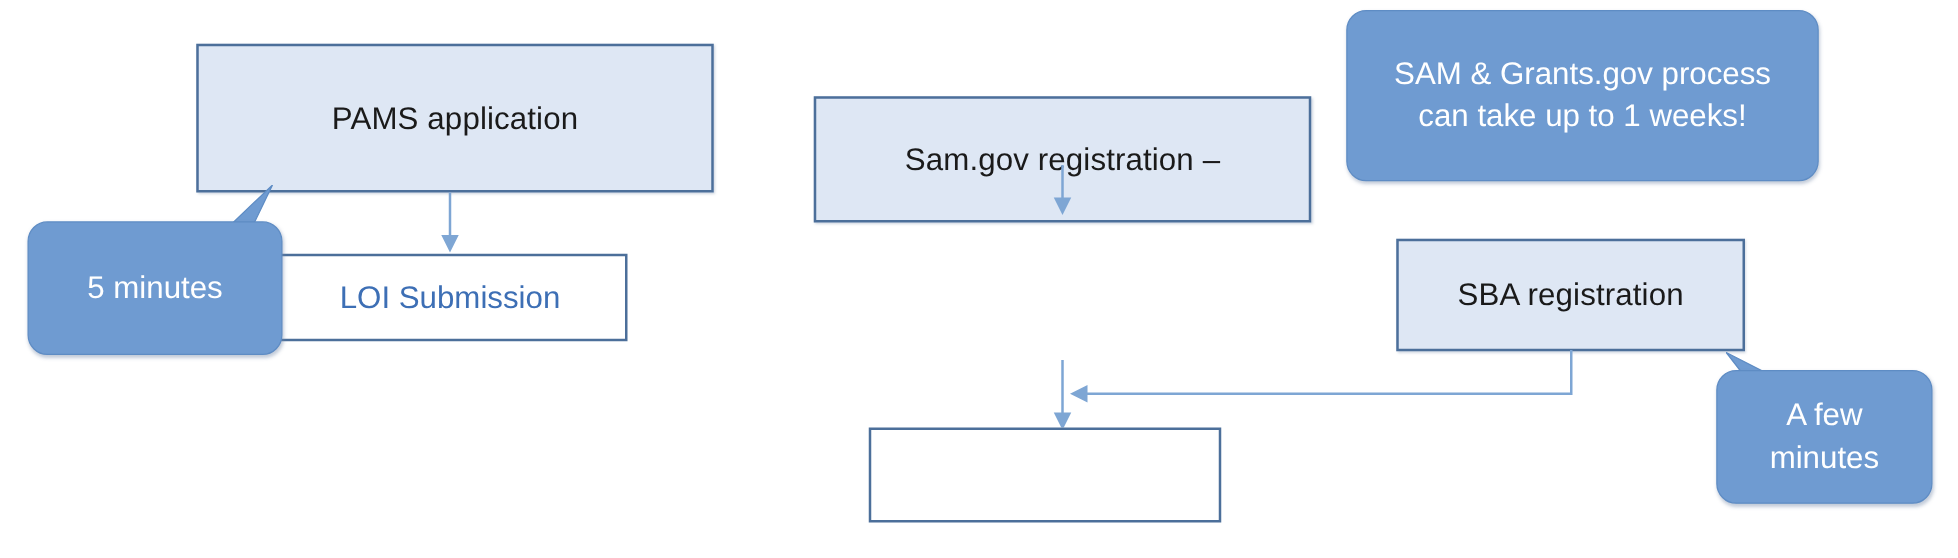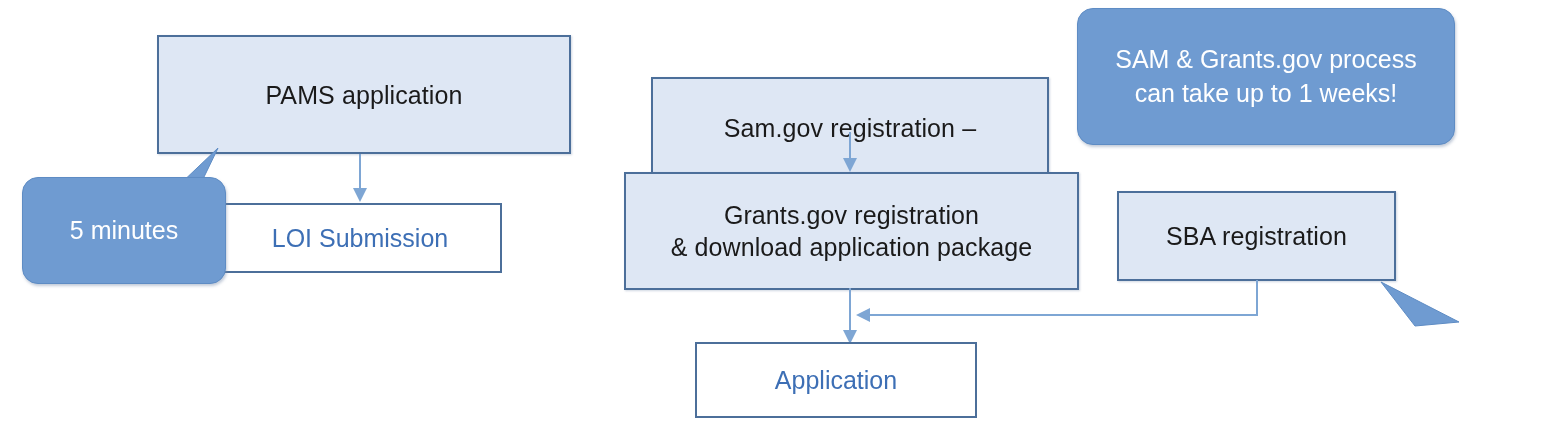--- a/index.html
+++ b/index.html
@@ -134,51 +134,51 @@
     <span>
       <span>Sam.gov registration –</span>
     </span>
   </div>
 
   <svg class="connector" id="conn-sam-grants" viewBox="0 0 64 48">
     <line x1="30" y1="2" x2="30" y2="30" stroke="#7ea6d4" stroke-width="2"></line>
     <polygon points="23,28 37,28 30,42" fill="#7ea6d4"></polygon>
   </svg>
 
-  <div class="proc-box" id="box-grantsgov">
-    <span>
-      <span>Grants.gov registration</span>
-      <span class="line2">&amp; download application package</span>
-    </span>
-  </div>
 
   <div class="callout" id="callout-sam">
     <span>
       <span>SAM &amp; Grants.gov process</span><br>
       <span>can take up to 1 weeks!</span><br>
     </span>
   </div>
 
   <div class="proc-box" id="box-sba">
     <span>SBA registration</span>
   </div>
 
   <svg class="callout-tail" id="tail-afew" viewBox="0 0 110 70">
     <polygon points="26,22 104,62 60,66" fill="#6f9bd1" stroke="#5e8cc4" stroke-width="1"></polygon>
   </svg>
+  <div class="callout" id="callout-afew">
+    <span>
+      <span>A few</span><br>
+      <span>minutes</span>
+    </span>
+  </div>
 
   <svg class="connector" id="conn-sba-app" viewBox="0 0 430 48">
     <polyline points="417,2 417,37 28,37" fill="none" stroke="#7ea6d4" stroke-width="2"></polyline>
     <polygon points="30,30 30,44 16,37" fill="#7ea6d4"></polygon>
   </svg>
 
   <svg class="connector" id="conn-grants-app" viewBox="0 0 80 62">
     <line x1="30" y1="2" x2="30" y2="46" stroke="#7ea6d4" stroke-width="2"></line>
     <polygon points="23,44 37,44 30,58" fill="#7ea6d4"></polygon>
   </svg>
 
   <div class="term-box" id="box-appsub">
     <span>
-      <span>Application</span><br>
+      <br>
     </span>
   </div>
 
 </div>
 
 </body></html>

